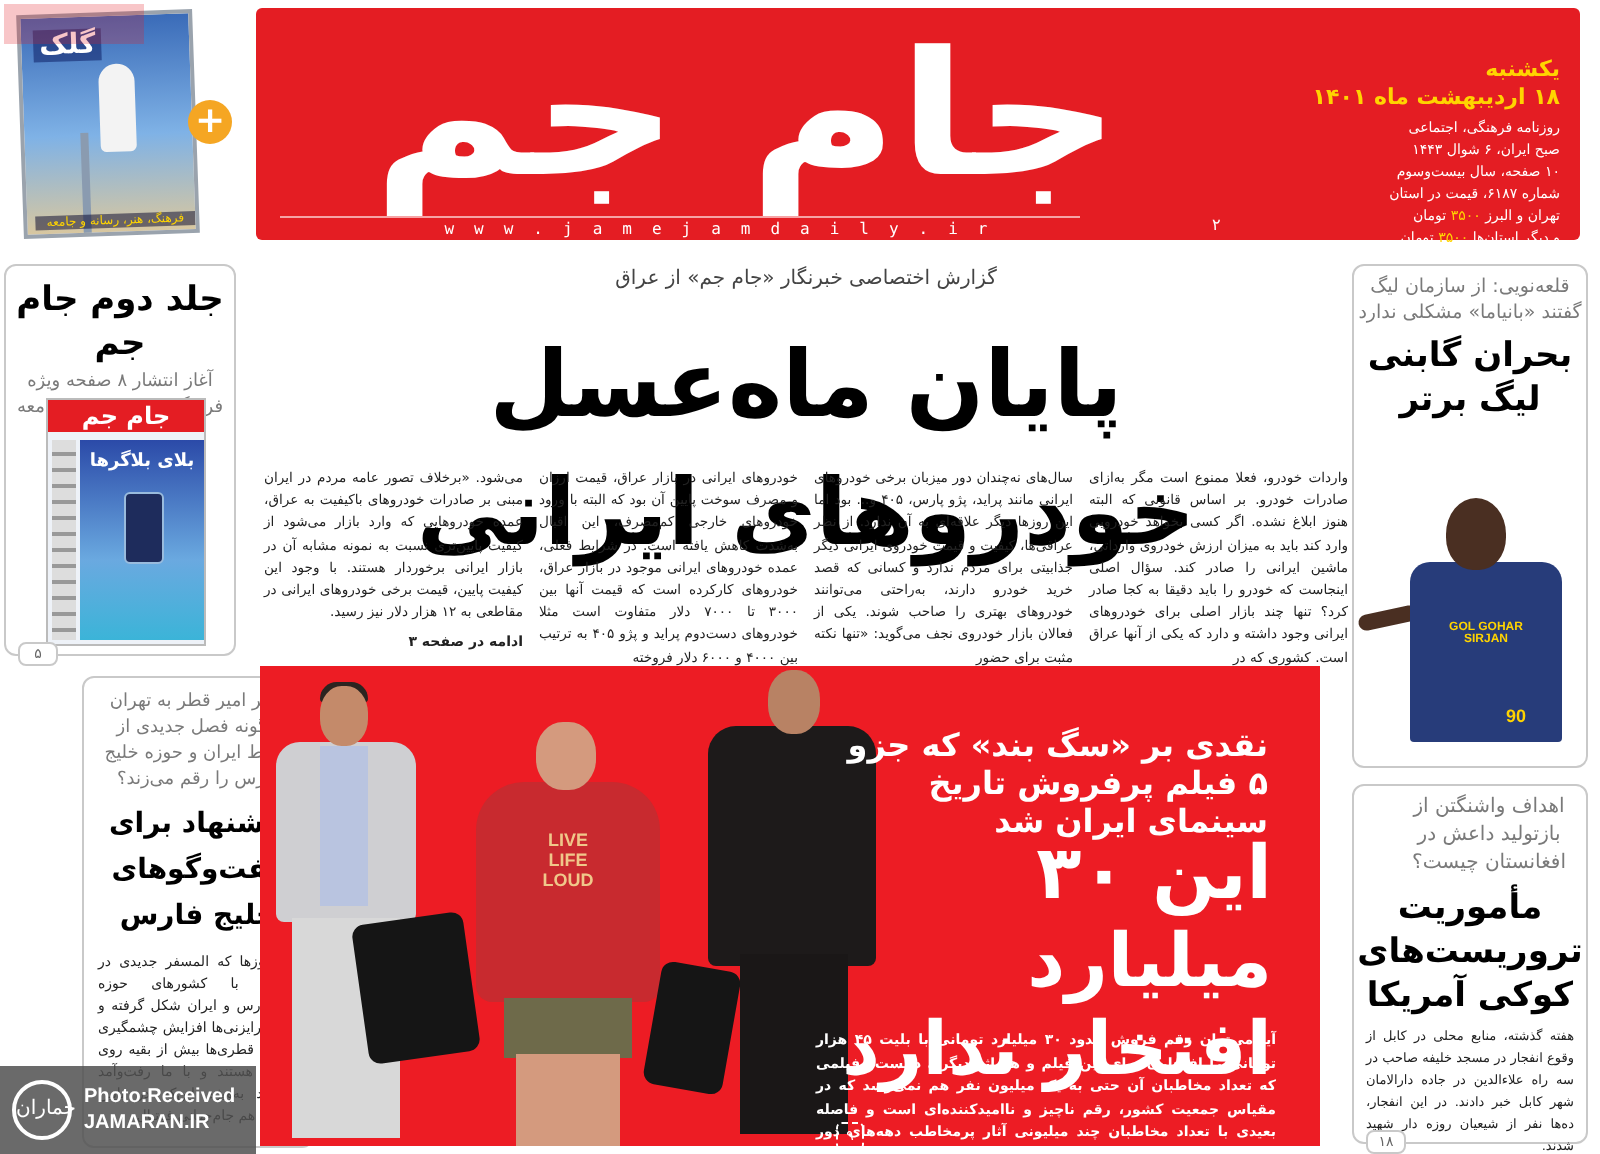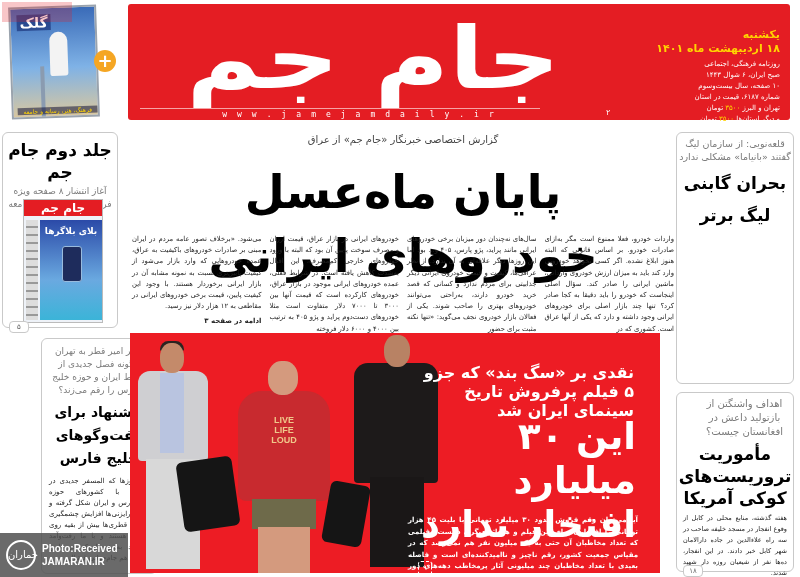--- a/index.html
+++ b/index.html
@@ -56,21 +56,21 @@
   .l2 .hd { font-size: 14px; line-height: 23px; margin-top: 4px; }
   .l2 .body { padding: 0 7px; margin-top: 6px; }
 
   .photo-credit { left: 0; top: 533px; width: 128px; height: 44px; background: rgba(80,80,80,0.85); color: #fff; direction: ltr; display: flex; align-items: center; }
   .pc-logo { width: 30px; height: 30px; border: 2px solid #fff; border-radius: 50%; margin-left: 6px; margin-right: 6px; font-size: 10px; text-align: center; line-height: 26px; }
   .pc-text { font-family: "Liberation Sans", sans-serif; font-size: 10px; line-height: 13px; font-weight: bold; }
 
   
   .r1 { left: 676px; top: 132px; width: 118px; height: 252px; overflow: hidden; }
   .r1 .kicker { font-size: 9.5px; line-height: 13px; margin-top: 4px; }
-  .r1 .hd { font-size: 17px; line-height: 32px; margin-top: 4px; }
+  .r1 .hd { font-size: 17px; line-height: 22px; margin-top: 4px; }
   .player { position: absolute; left: 20px; top: 116px; width: 92px; height: 130px; }
   .player-head { position: absolute; left: 26px; top: 0; width: 30px; height: 36px; background: #4a2f22; border-radius: 50% 50% 45% 45%; }
   .player-shirt { position: absolute; left: 8px; top: 32px; width: 76px; height: 90px; background: #273c7a; border-radius: 10px 10px 2px 2px; }
   .player-shirt .sponsor { position: absolute; left: 8px; top: 30px; width: 60px; color: #ffd400; font-size: 6px; font-weight: bold; text-align: center; direction: ltr; font-family: "Liberation Sans", sans-serif; }
   .player-arm { position: absolute; left: -18px; top: 56px; width: 30px; height: 8px; background: #4a2f22; border-radius: 4px; transform: rotate(-12deg); }
   .player-num { position: absolute; left: 56px; top: 104px; color: #ffd400; font-size: 9px; font-weight: bold; font-family: "Liberation Sans", sans-serif; direction: ltr; }
 
   .r2 { left: 676px; top: 392px; width: 118px; height: 180px; }
   .r2 .kicker { font-size: 10px; line-height: 14px; margin-top: 4px; margin-left: 19px; }
   .r2 .hd { font-size: 17px; line-height: 22px; margin-top: 4px; }
@@ -219,20 +219,28 @@
 
   <div class="feature-kicker">نقدی بر «سگ بند» که جزو ۵ فیلم پرفروش تاریخ سینمای ایران شد</div>
   <div class="feature-headline">این ۳۰ میلیارد افتخار ندارد</div>
   <div class="feature-body">آیا می‌توان رقم فروش حدود ۳۰ میلیارد تومانی با بلیت ۴۵ هزار تومانی را افتخاری برای این فیلم و هر اثر دیگری دانست؟ فیلمی که تعداد مخاطبان آن حتی به یک میلیون نفر هم نمی‌رسد که در مقیاس جمعیت کشور، رقم ناچیز و ناامیدکننده‌ای است و فاصله بعیدی با تعداد مخاطبان چند میلیونی آثار پرمخاطب دهه‌های دور سینمای ایران دارد.</div>
   <div class="feature-pg">۹</div>
 </div>
 
 <div class="abs box r1">
   <div class="kicker">قلعه‌نویی: از سازمان لیگ گفتند «بانیاما» مشکلی ندارد</div>
   <div class="hd">بحران گابنی لیگ برتر</div>
+  <div class="player">
+    <div class="player-arm"></div>
+    <div class="player-shirt">
+      <div class="sponsor">GOL GOHAR SIRJAN</div>
+    </div>
+    <div class="player-head"></div>
+    <div class="player-num">90</div>
+  </div>
 </div>
 
 <div class="abs box r2">
   <div class="kicker">اهداف واشنگتن از بازتولید داعش در افغانستان چیست؟</div>
   <div class="hd">مأموریت تروریست‌های کوکی آمریکا</div>
   <div class="body">هفته گذشته، منابع محلی در کابل از وقوع انفجار در مسجد خلیفه صاحب در سه راه علاءالدین در جاده دارالامان شهر کابل خبر دادند. در این انفجار، ده‌ها نفر از شیعیان روزه دار شهید شدند.</div>
   <div class="pg-tag" style="left:6px;">۱۸</div>
 </div>
 
 </body></html>

